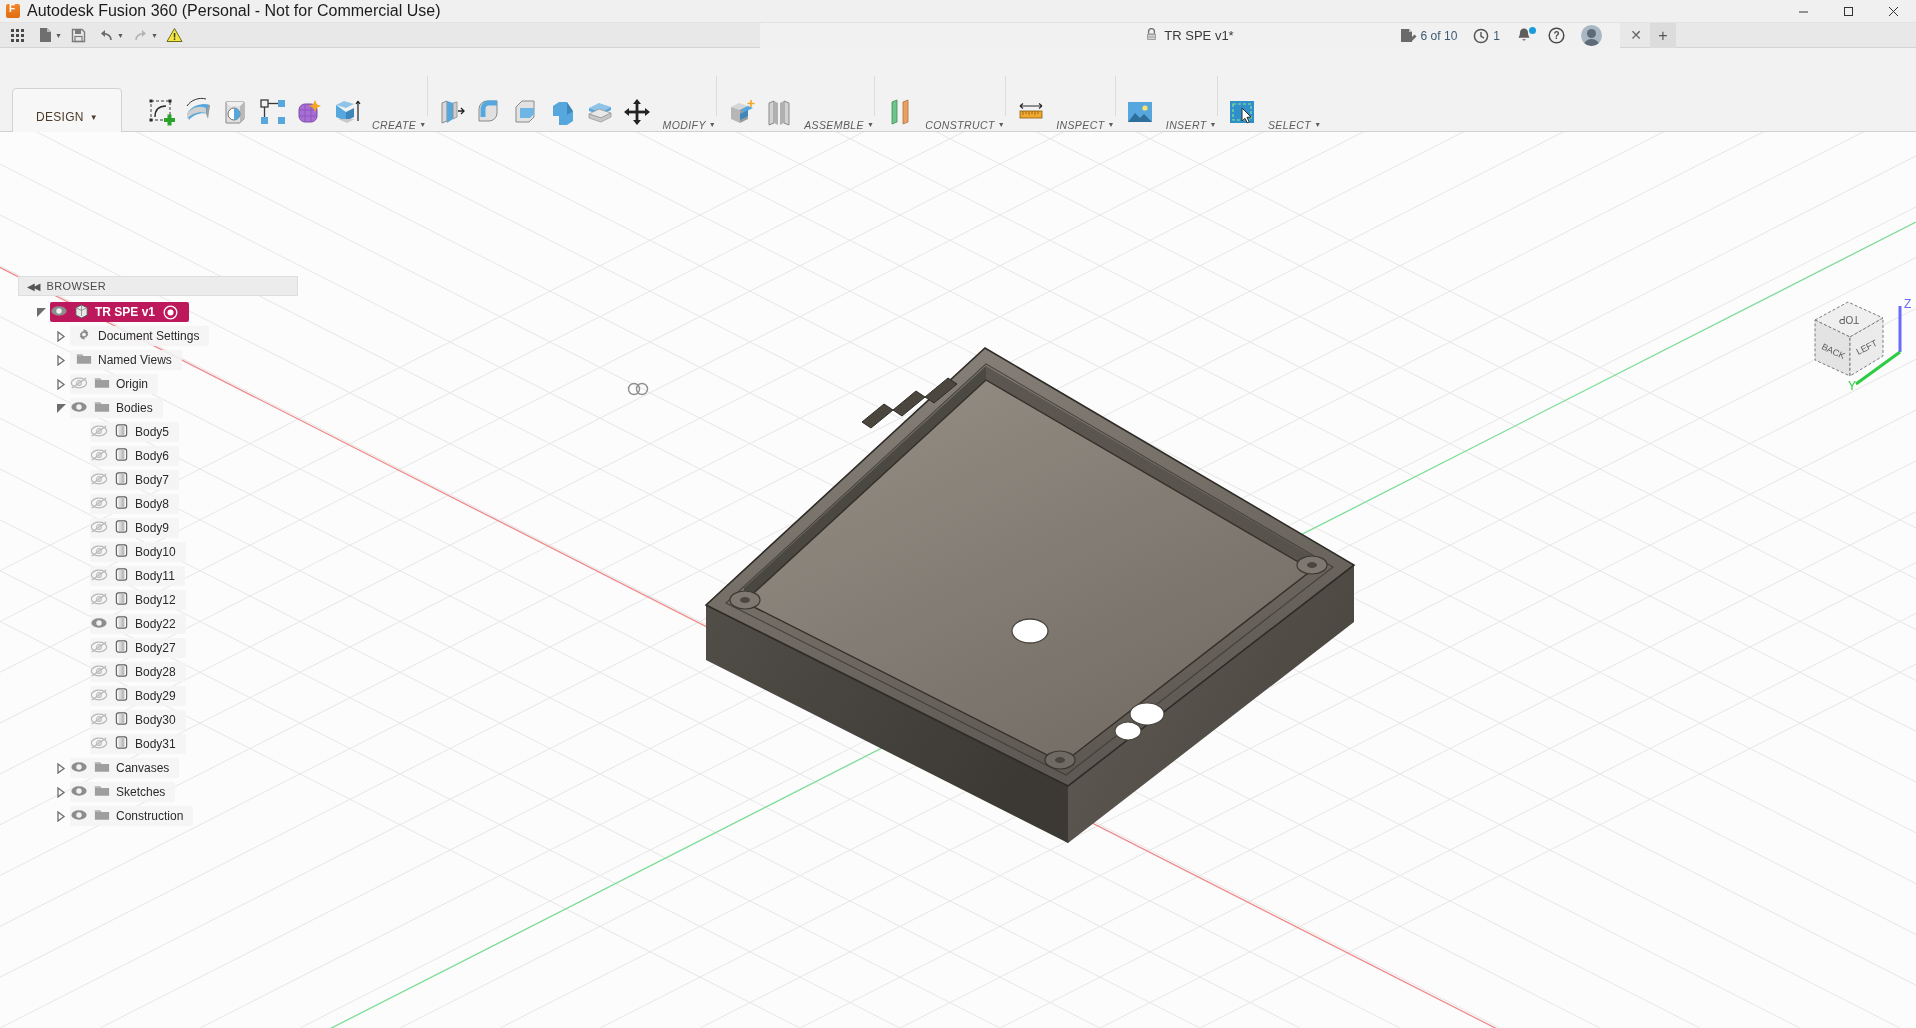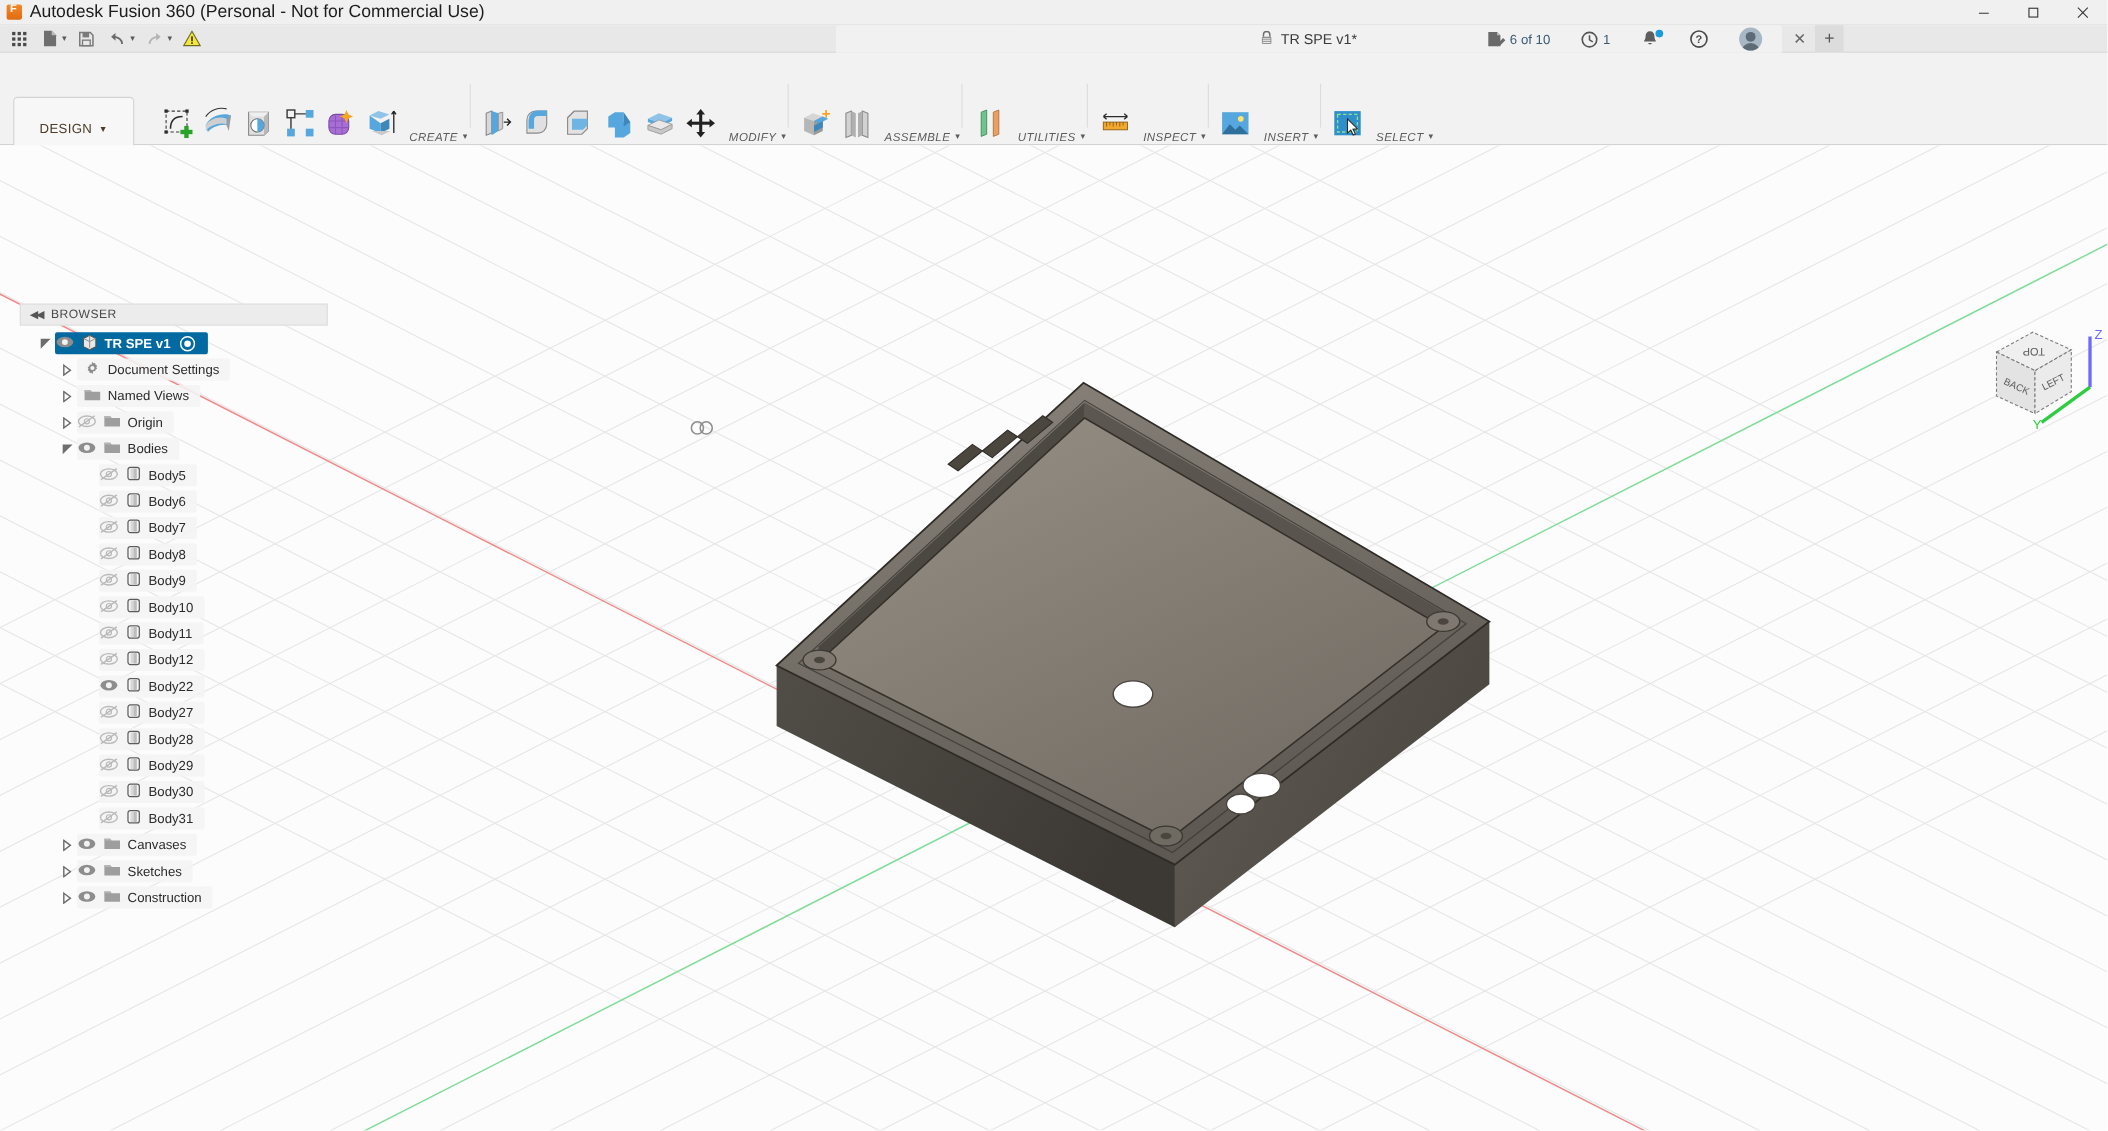--- a/index.html
+++ b/index.html
@@ -61,21 +61,21 @@
     position:absolute;left:1627px;top:3px;width:18px;height:18px;
     display:flex;align-items:center;justify-content:center;
     color:#666;font-size:14px;pointer-events:auto;
   }
   .tab-plus{
     position:absolute;left:1650px;top:0;width:26px;height:25px;
     background:#dcdcdc;display:flex;align-items:center;justify-content:center;
     color:#555;font-size:16px;pointer-events:auto;
   }
   .qat-right{
-    position:absolute;right:6px;top:0;height:25px;display:flex;align-items:center;gap:12px;
+    position:absolute;right:6px;top:0;height:25px;display:flex;align-items:center;gap:0px;
     pointer-events:auto;
   }
   .qr-item{
     height:25px;display:flex;align-items:center;gap:4px;padding:0 8px;
     font-size:12px;color:#3b5a74;
   }
   .qr-item svg{display:block;}
   .badge-dot{
     position:absolute;right:4px;top:4px;width:7px;height:7px;border-radius:50%;
     background:#1a9bdb;
@@ -169,21 +169,21 @@
     border-top:5px solid transparent;border-bottom:5px solid transparent;
   }
   .tri.open{
     width:0;height:0;border:none;
     border-left:9px solid #6d6d6d;border-bottom:9px solid transparent;border-top:0;
   }
   .eye{width:18px;height:14px;flex:0 0 auto;}
   .ficon{width:16px;height:13px;flex:0 0 auto;}
   .bicon{width:15px;height:15px;flex:0 0 auto;}
   .tr-label{white-space:nowrap;}
-  .tr-row.root .tr-chip{background:#0369a1;}
+  .tr-row.root .tr-chip{background:#be185d;}
   .tr-row.root .tr-label{color:#fff;font-weight:bold;}
 
   
   .viewcube{position:absolute;left:1790px;top:152px;width:122px;height:115px;}
 </style>
 </head>
 <body>
 
 <div id="app">
 
@@ -487,21 +487,21 @@
       <div class="rgroup">
         <div class="ritems">
           <div class="ritem">
             <svg width="30" height="30" viewBox="0 0 30 30">
               <path d="M7 5l5-2v22l-5 2z" fill="#6fc48b" stroke="#3f8a5a" stroke-width=".8"></path>
               <path d="M18 5l5-2v22l-5 2z" fill="#e8a163" stroke="#b0713a" stroke-width=".8"></path>
             </svg>
           </div>
         </div>
         <div class="glabel">
-          <span>UTILITIES</span>
+          <span>CONSTRUCT</span>
           <span class="car">▼</span>
         </div>
       </div>
 
       <div class="rgroup">
         <div class="ritems">
           <div class="ritem">
             <svg width="30" height="30" viewBox="0 0 30 30">
               <path d="M4 9h22M4 9l3-2.5M4 9l3 2.5M26 9l-3-2.5M26 9l-3 2.5" stroke="#2b2b2b" stroke-width="1.2" fill="none"></path>
               <rect x="4" y="14" width="22" height="7" fill="#f0a82e" stroke="#8a5b12" stroke-width=".8"></rect>

